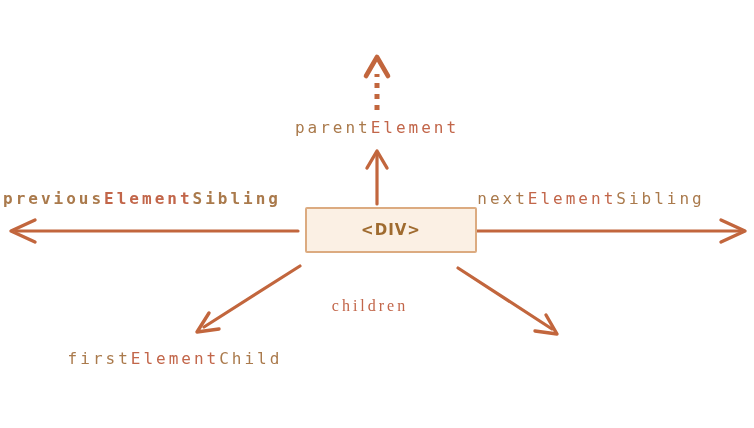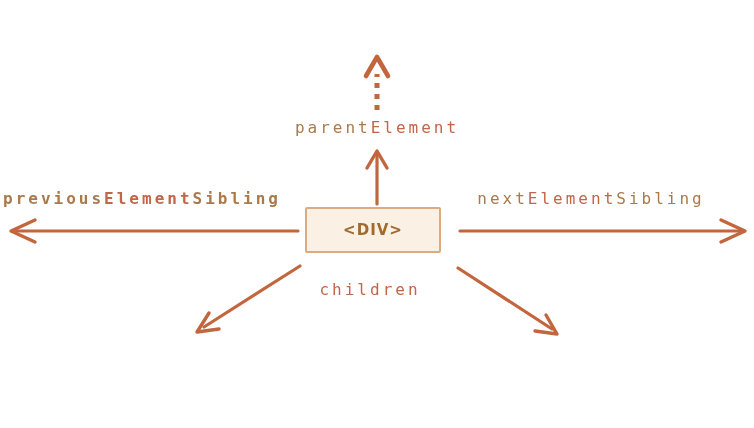--- a/index.html
+++ b/index.html
@@ -20,21 +20,21 @@
   .arrow-layer{position:absolute;left:0;top:0;width:754px;height:428px;}
   .ar{stroke:var(--c-arrow);fill:none;stroke-width:3.2;stroke-linecap:round;stroke-linejoin:round;}
   .ar-head{stroke-width:3.4;}
   .ar-dash{stroke-width:5;stroke-dasharray:5 6;stroke-linecap:butt;}
   .ar-dash-head{stroke-width:4.6;}
   .lbl{
     position:absolute;transform:translateX(-50%);
     font-size:16px;letter-spacing:3px;white-space:nowrap;line-height:19px;
   }
   .node-box{
-    position:absolute;left:305px;top:207px;width:136px;height:46px;
+    position:absolute;left:305px;top:207px;width:172px;height:46px;
     box-sizing:border-box;border:2px solid var(--c-box-border);
     background:var(--c-box-fill);border-radius:2px;
     display:flex;align-items:center;justify-content:center;
   }
   .node-label{
     font-family:"DejaVu Sans",sans-serif;font-weight:bold;font-size:15px;
     letter-spacing:1px;color:var(--c-div-text);
   }
 </style>
 </head>
@@ -84,19 +84,22 @@
   </div>
 
   <div class="lbl" style="left:142px;top:189px;font-weight:bold;">
     <span style="color: var(--c-text-brown);">previous</span><span style="color: var(--c-text-red);">Element</span><span style="color: var(--c-text-brown);">Sibling</span>
   </div>
 
   <div class="lbl" style="left:591px;top:189px;">
     <span style="color: var(--c-text-brown);">next</span><span style="color: var(--c-text-red);">Element</span><span style="color: var(--c-text-brown);">Sibling</span>
   </div>
 
-  <div class="lbl" style="left:370px;top:280px;">
+  <div class="lbl" style="left:370px;top:296px;font-family:Liberation Serif, serif;">
     <span style="color: var(--c-text-red);">children</span>
   </div>
 
+  <div class="lbl" style="left:175px;top:349px;">
+    <span style="color: var(--c-text-brown);">first</span><span style="color: var(--c-text-red);">Element</span><span style="color: var(--c-text-brown);">Child</span>
+  </div>
 
 
 </div>
 
 </body></html>

